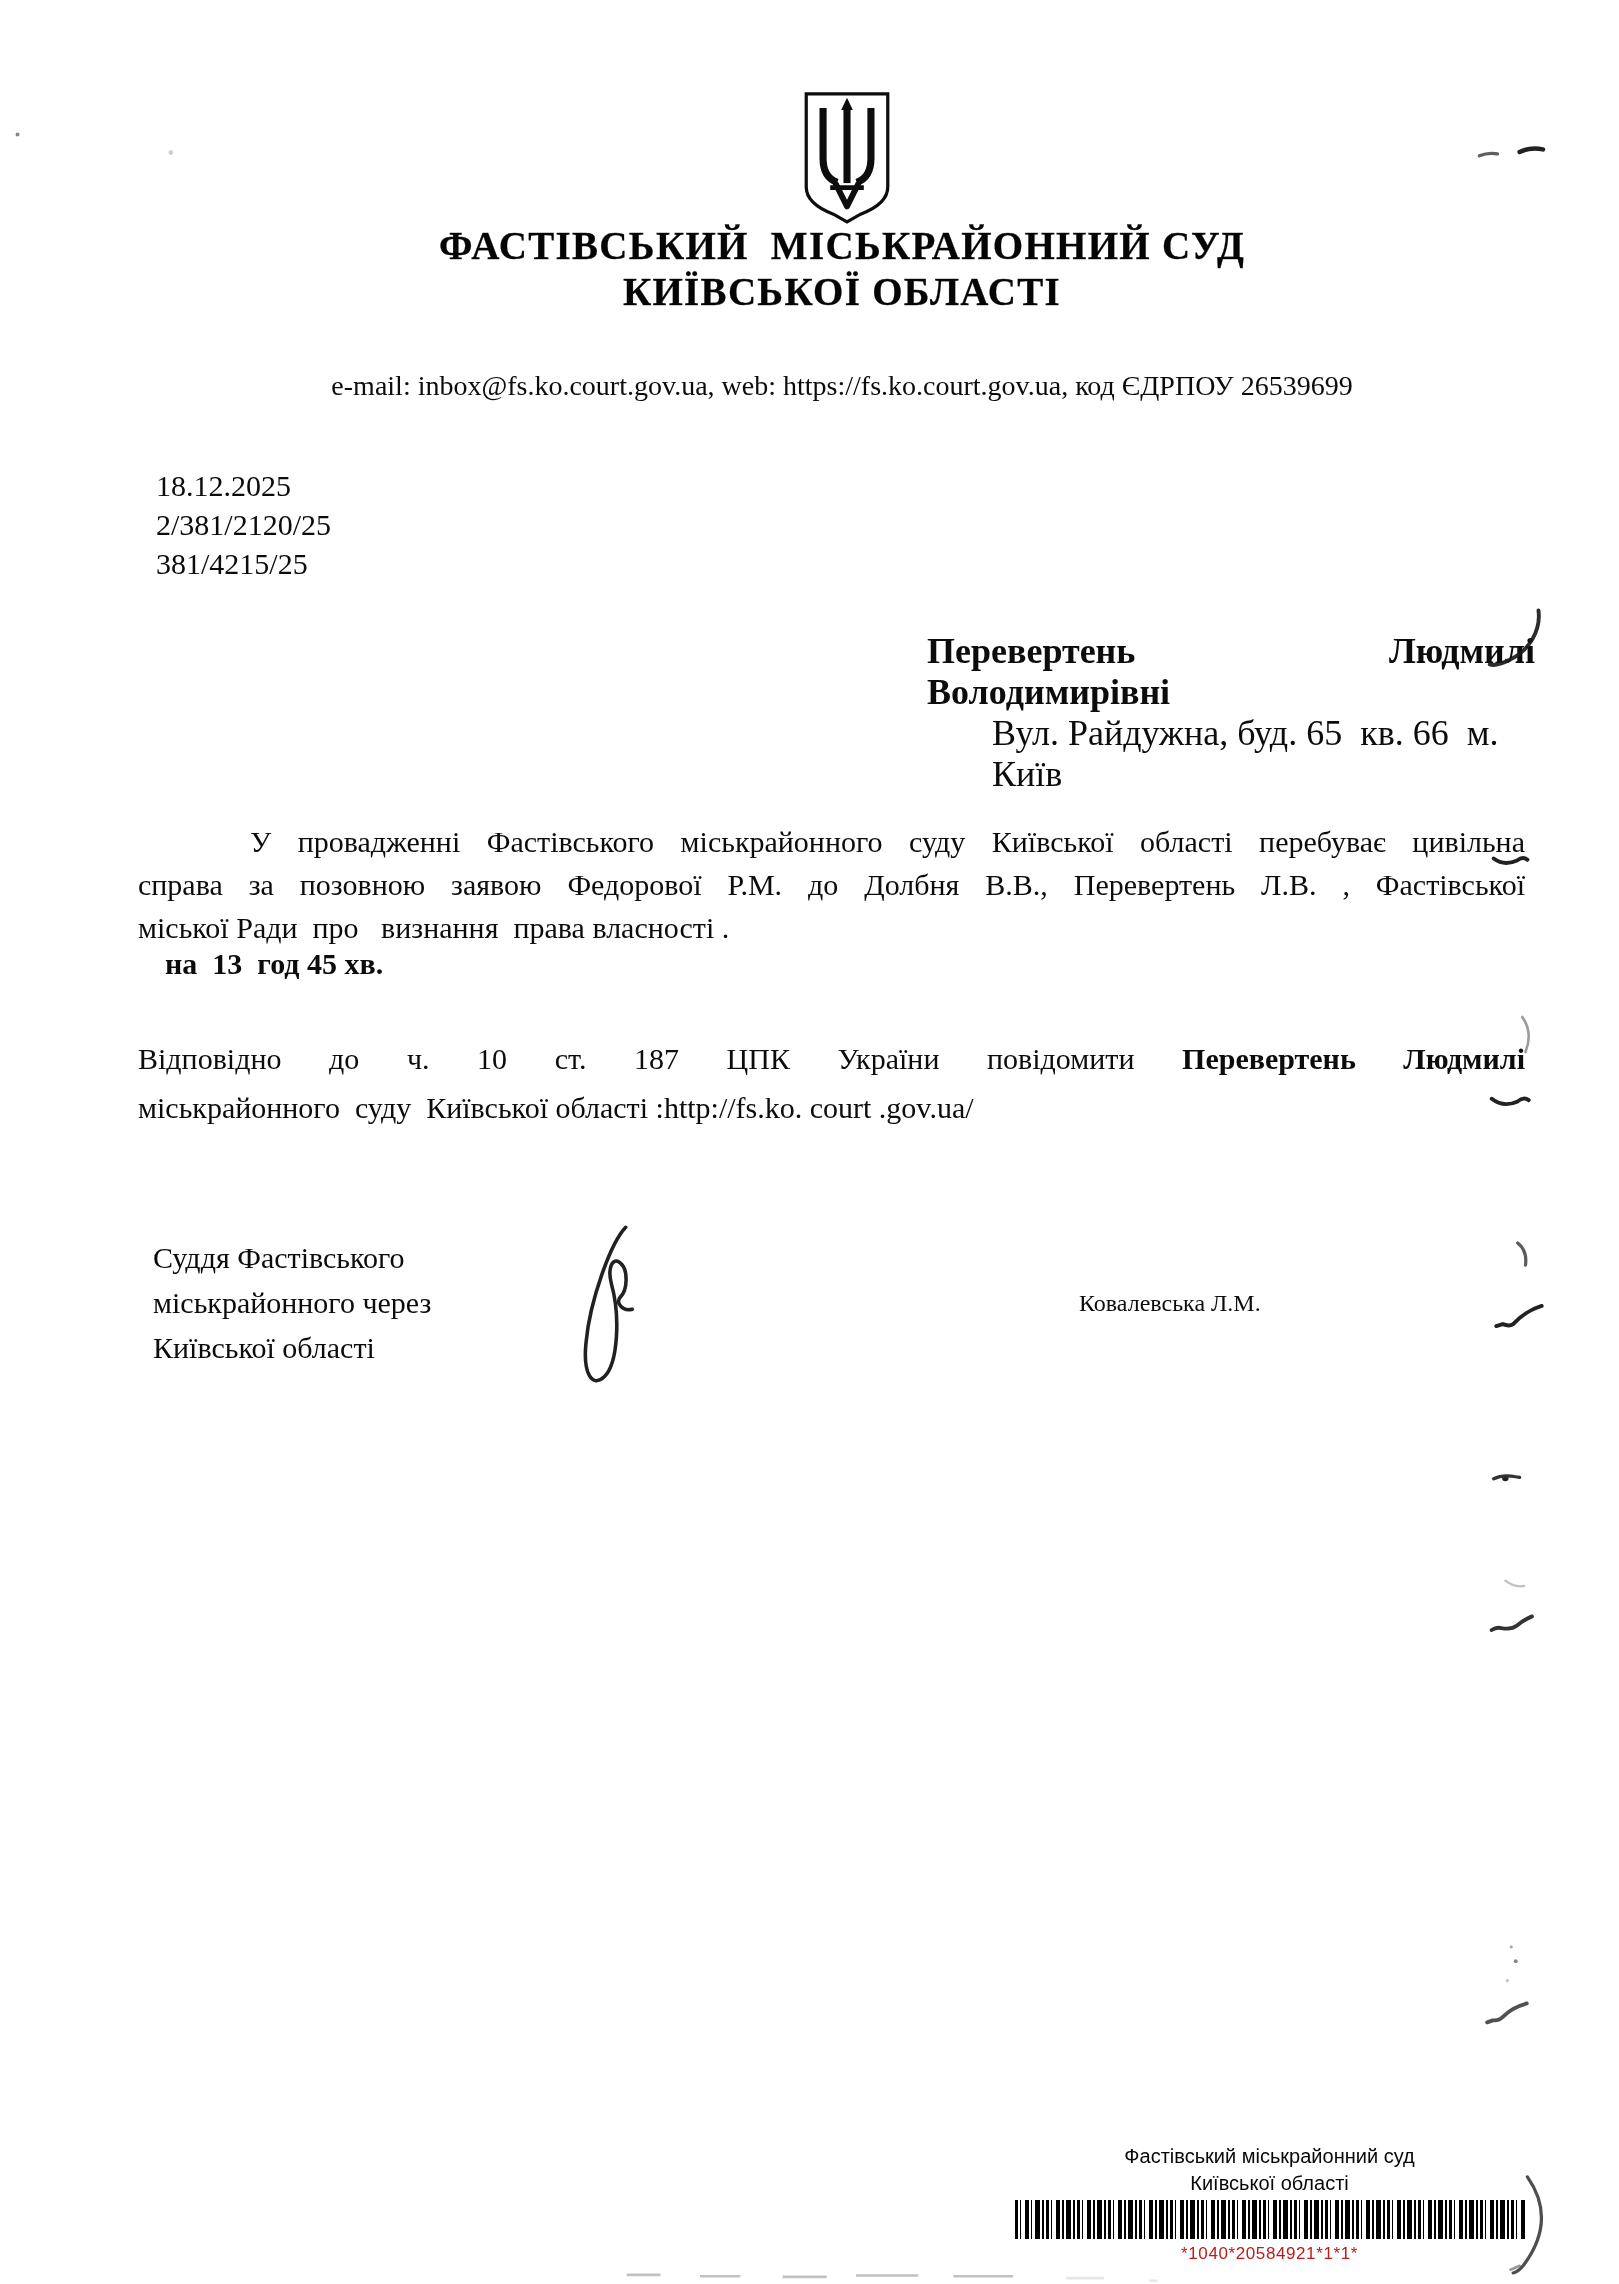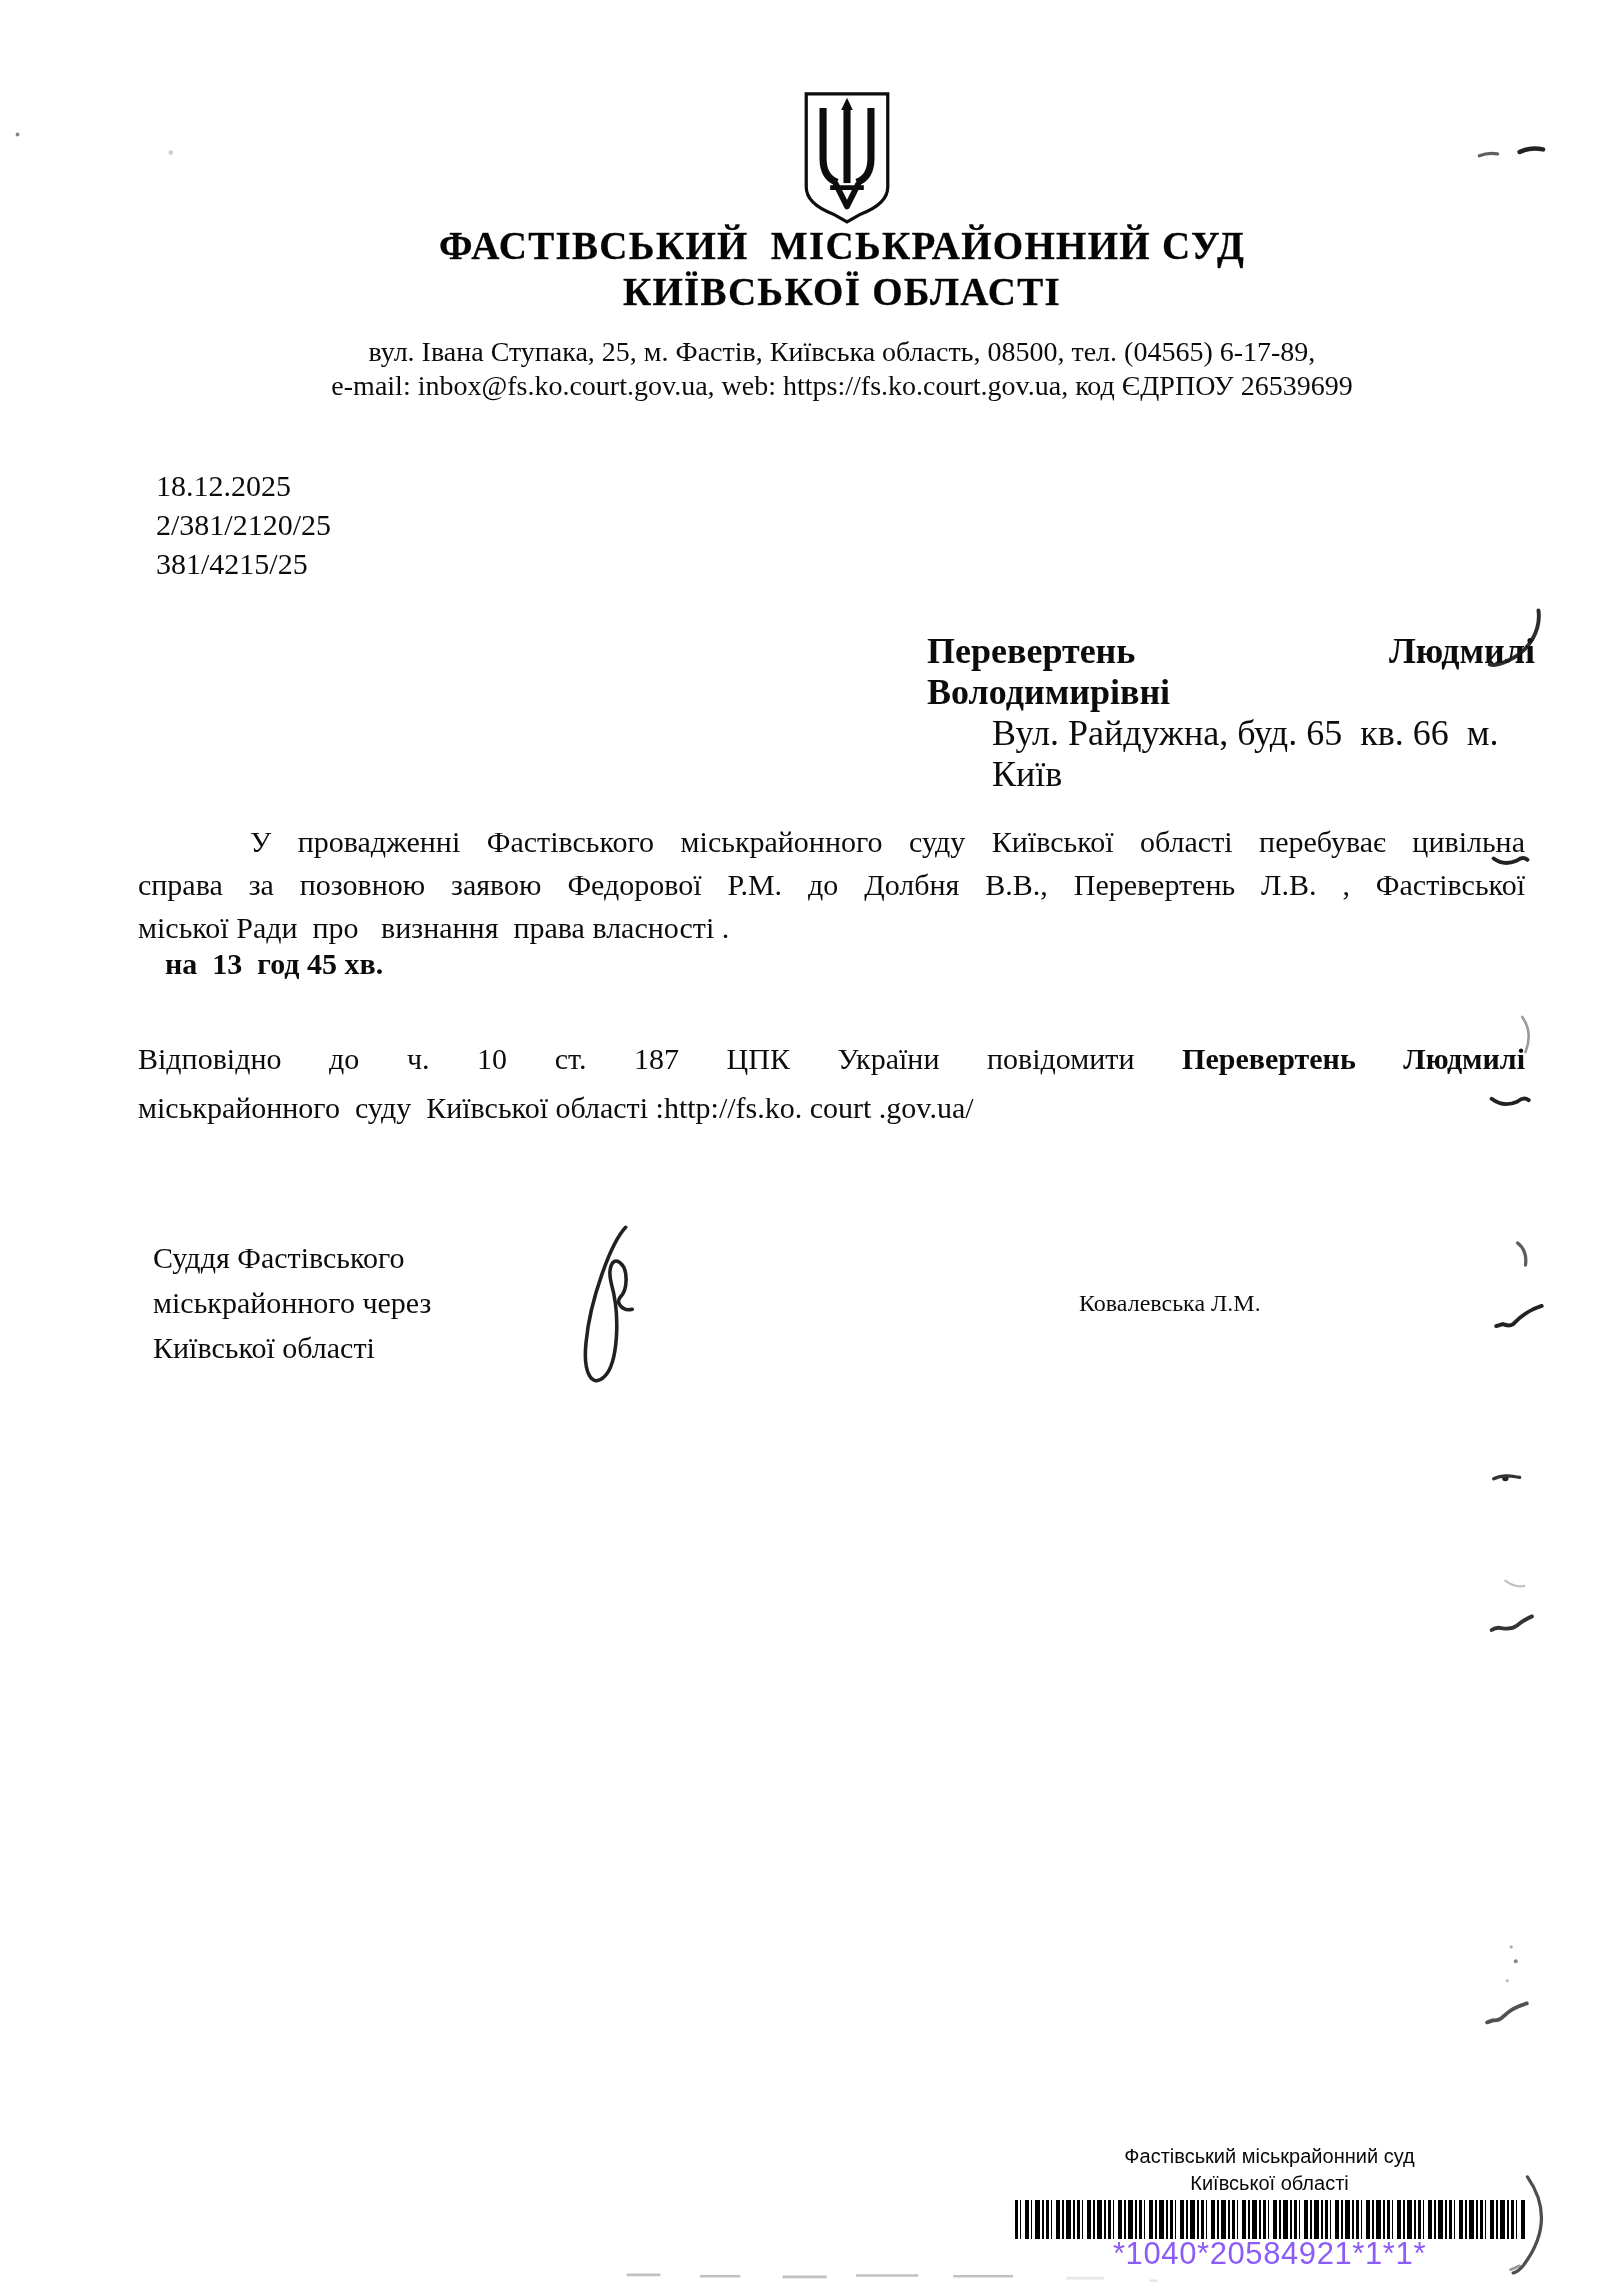--- a/index.html
+++ b/index.html
@@ -44,21 +44,21 @@
     margin:2.6px auto 0;
     width:510px;height:39px;
     background:repeating-linear-gradient(90deg,
       #000 0 2.6px,#fff 2.6px 4.5px,
       #000 4.5px 5.8px,#fff 5.8px 9.7px,
       #000 9.7px 14.3px,#fff 14.3px 16px,
       #000 16px 17.5px,#fff 17.5px 20px,
       #000 20px 25px,#fff 25px 27px,
       #000 27px 29px,#fff 29px 31px);
   }
-  .bc-code{font-size:31px;line-height:30px;letter-spacing:0.6px;color:#8b5cf6;}
+  .bc-code{font-size:17px;line-height:30px;letter-spacing:0.6px;color:#b91c1c;}
   svg{display:block;}
   .overlay{pointer-events:none;}
 </style>
 </head>
 <body>
 
 <div class="page">
 
   <svg class="abs" style="left:803px;top:91px;" width="88" height="135" viewBox="0 0 136 208">
     <path d="M5,4 H131 V148 C131,168 110,182 89,190 L68,202 L47,190 C26,182 5,168 5,148 Z" fill="#ffffff" stroke="#0d0d0d" stroke-width="5"></path>
@@ -66,21 +66,20 @@
     <path d="M105,26 V104 C105,124 97,136 83,141" fill="none" stroke="#0d0d0d" stroke-width="11"></path>
     <path d="M68,24 V142" fill="none" stroke="#0d0d0d" stroke-width="11"></path>
     <path d="M68,10 L59,29 H77 Z" fill="#0d0d0d"></path>
     <path d="M50,142 L68,178 L86,142" fill="none" stroke="#0d0d0d" stroke-width="9" stroke-linejoin="round"></path>
     <path d="M42,149 H94" fill="none" stroke="#0d0d0d" stroke-width="7"></path>
   </svg>
 
   <div class="abs hdr-center court-line ink" style="top:225px;">ФАСТІВСЬКИЙ  МІСЬКРАЙОННИЙ СУД</div>
   <div class="abs hdr-center court-line ink" style="top:271px;">КИЇВСЬКОЇ ОБЛАСТІ</div>
 
-  <div class="abs hdr-center addr-line" style="top:336px;">вул. Івана Ступака, 25, м. Фастів, Київська область, 08500, тел. (04565) 6-17-89,</div>
   <div class="abs hdr-center addr-line" style="top:370px;">e-mail: inbox@fs.ko.court.gov.ua, web: https://fs.ko.court.gov.ua, код ЄДРПОУ 26539699</div>
 
   <div class="abs meta">
     <div>18.12.2025</div>
     <div>2/381/2120/25</div>
     <div>381/4215/25</div>
   </div>
 
   <div class="abs recipient">
     <div class="name">Перевертень Людмилі Володимирівні</div>

